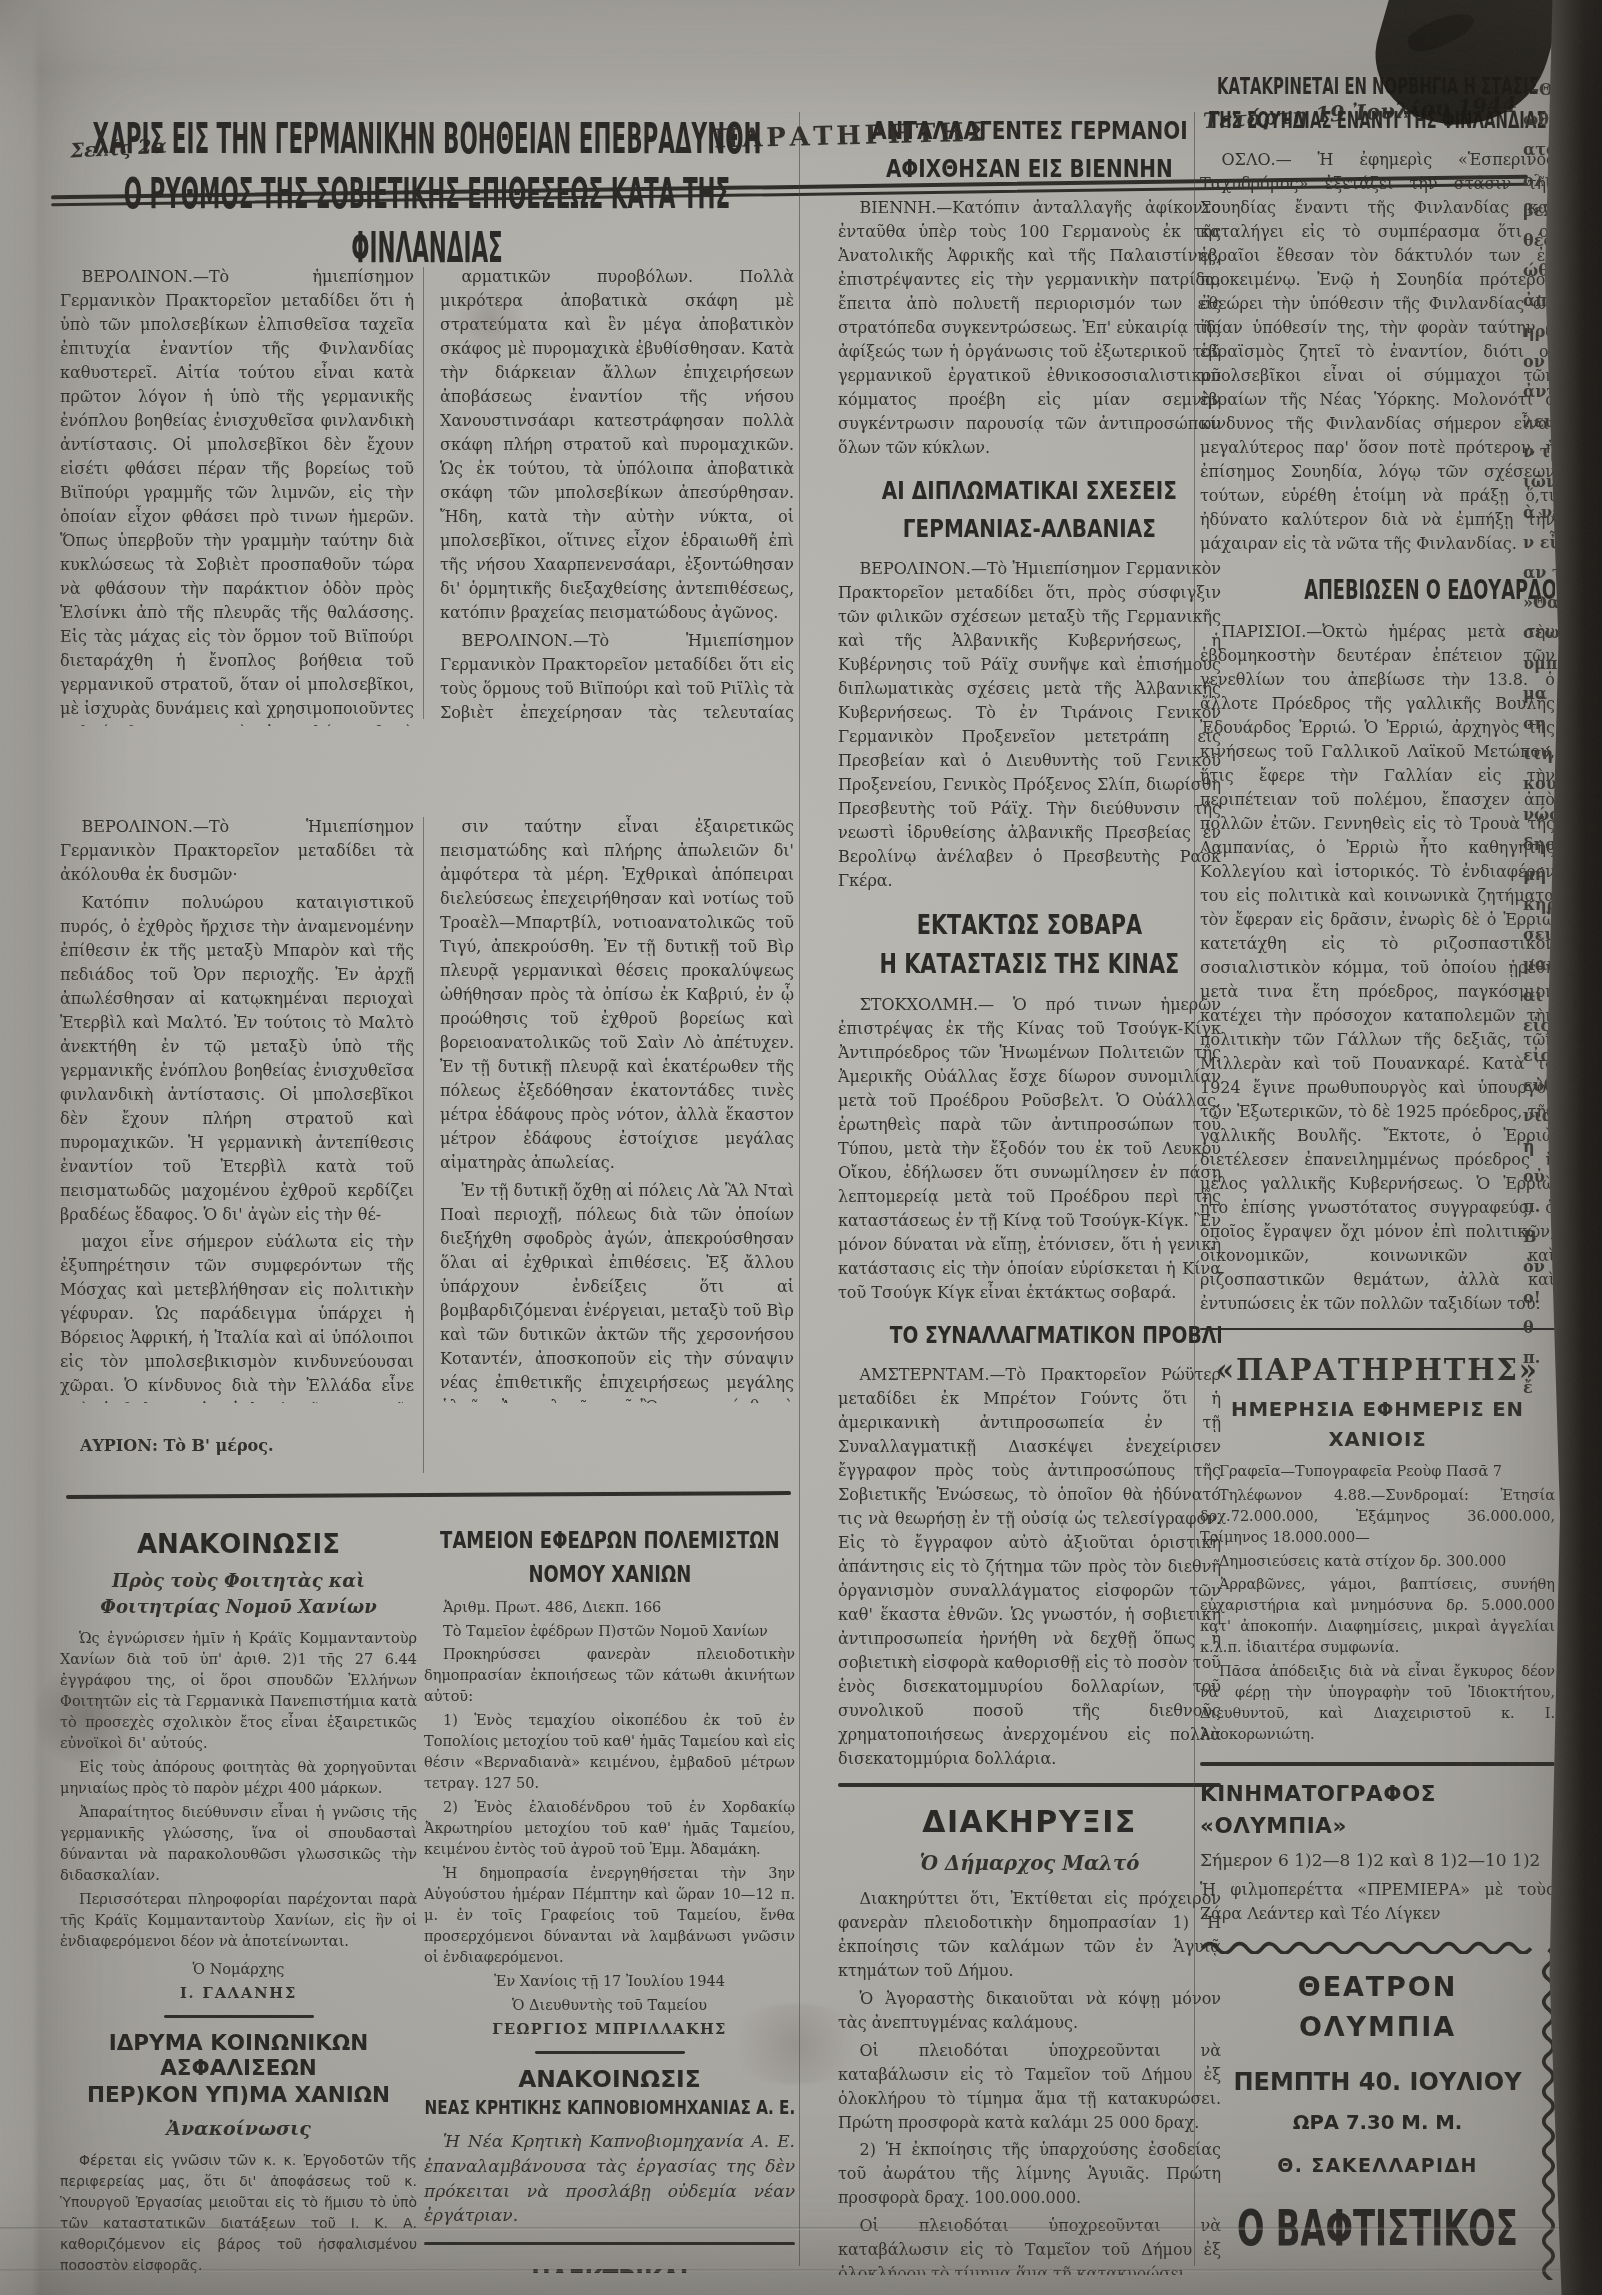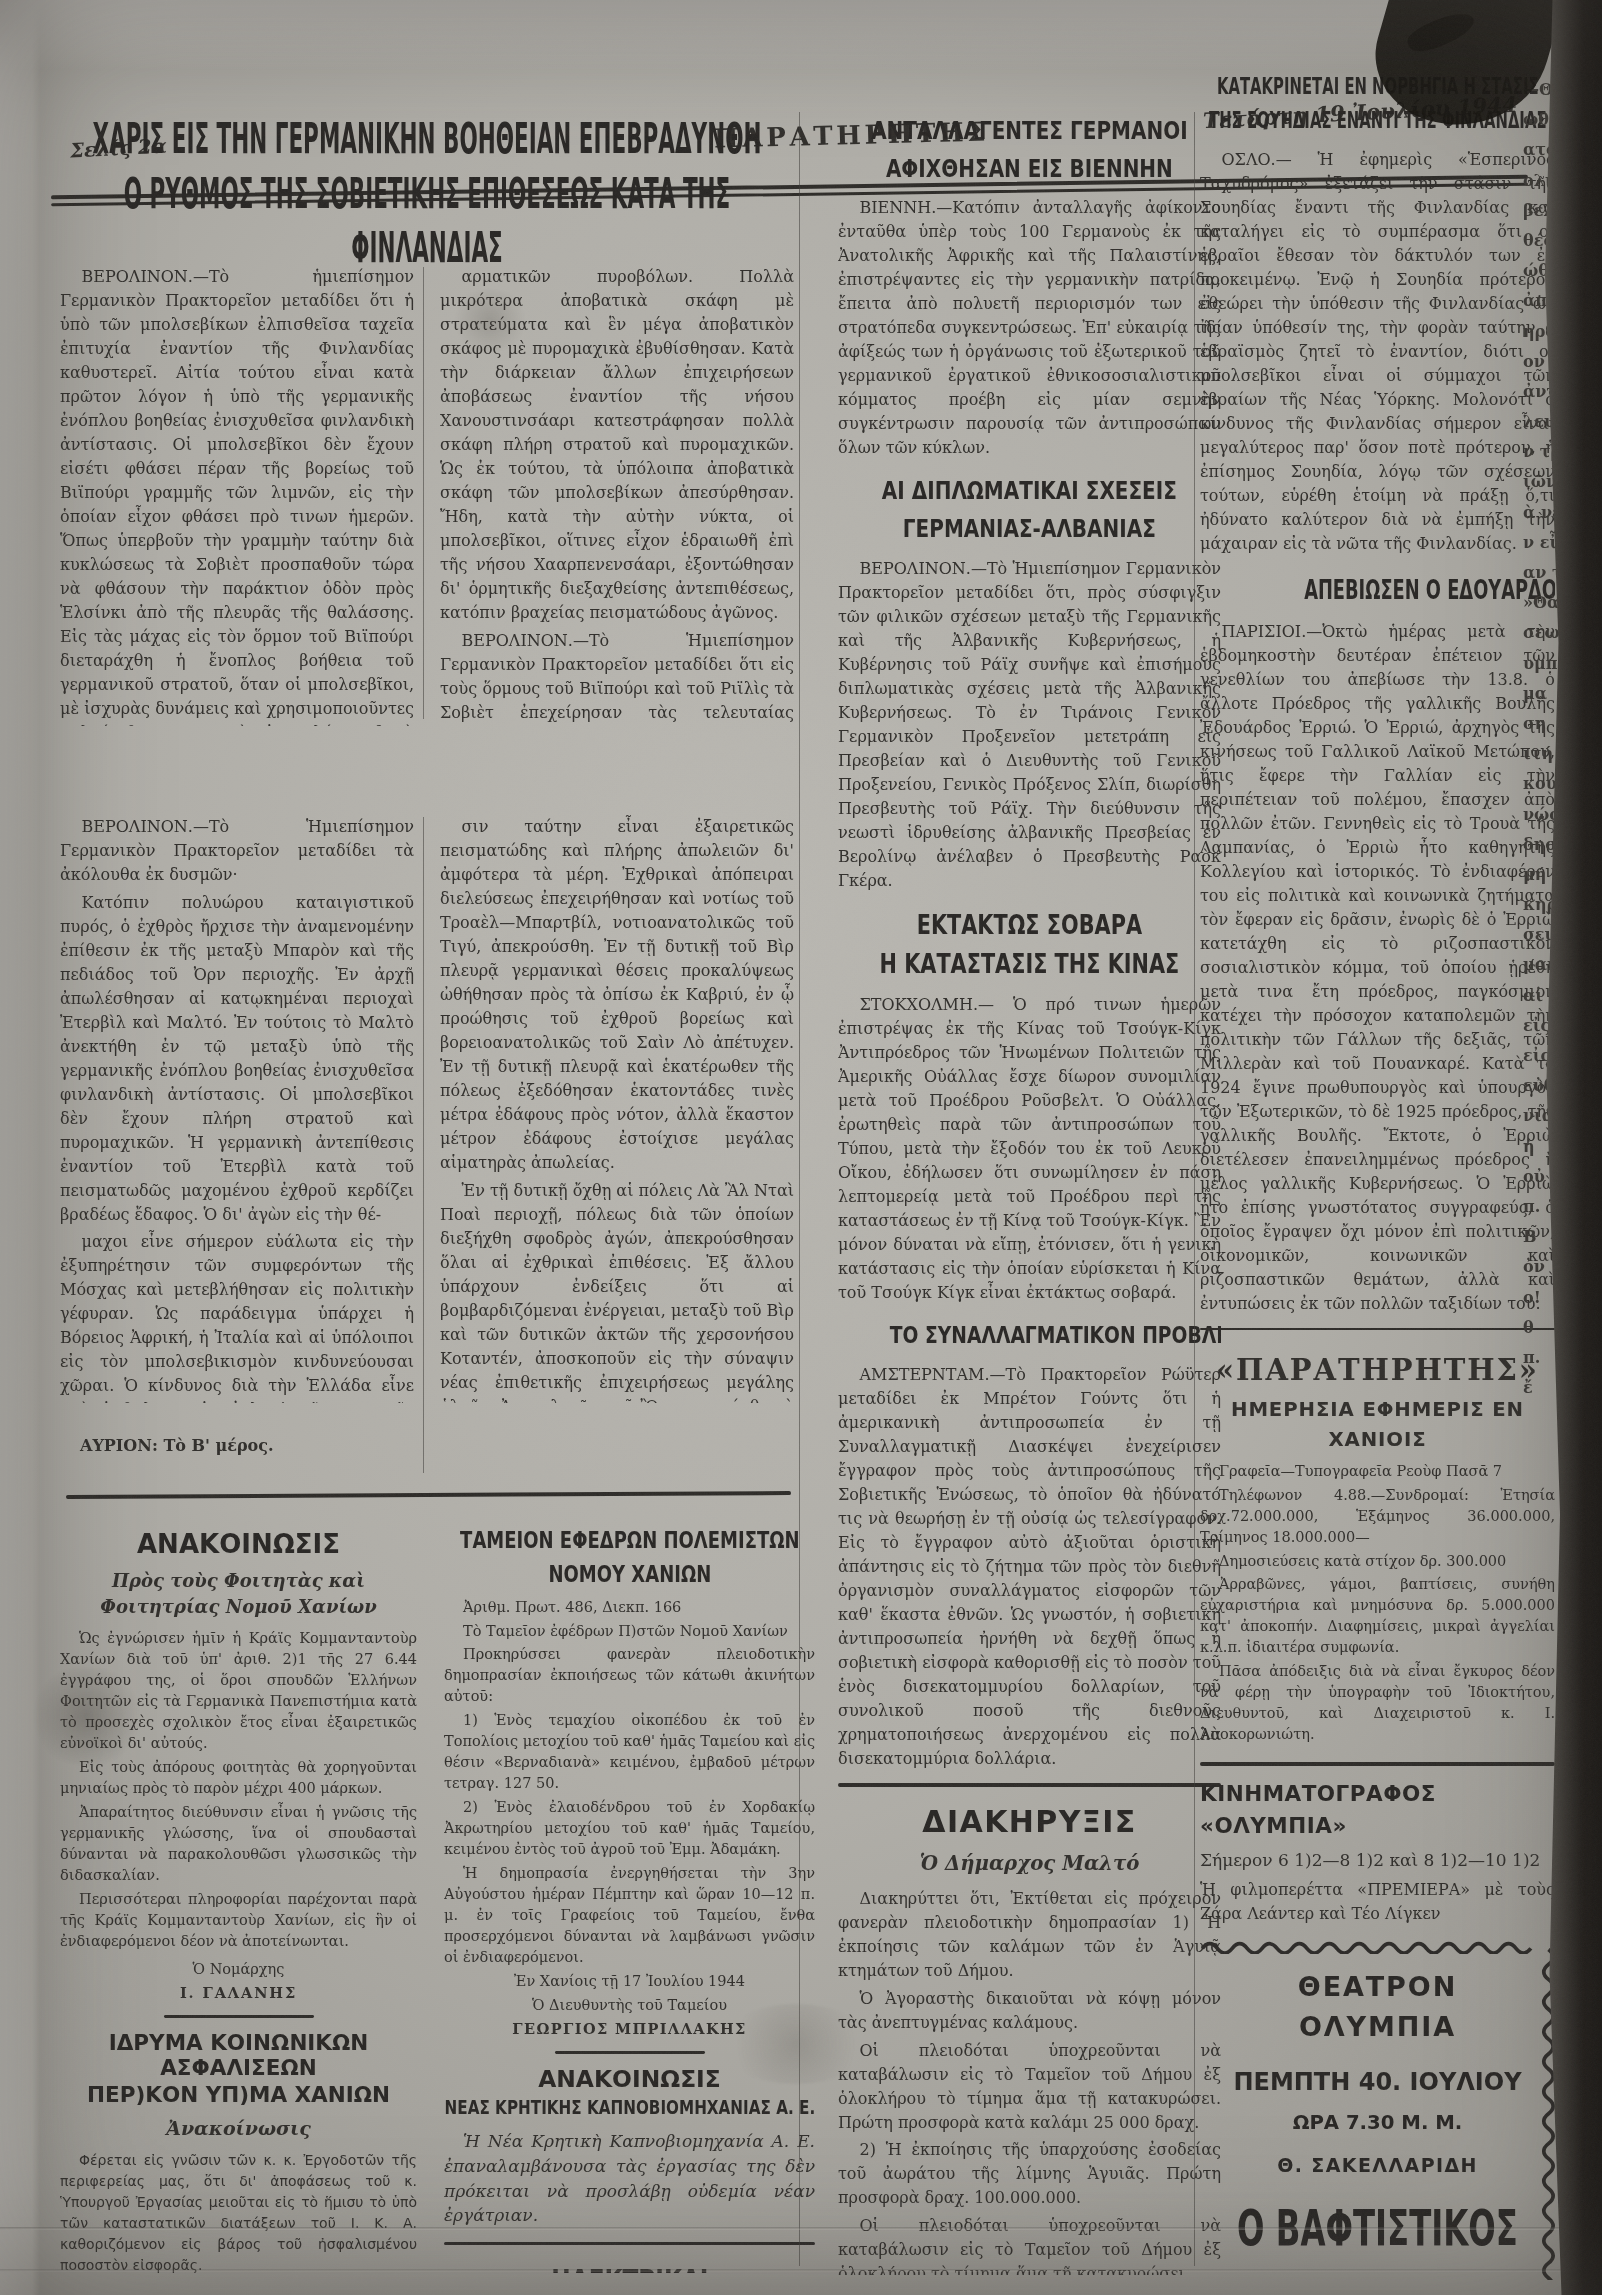--- a/index.html
+++ b/index.html
@@ -136,21 +136,21 @@
       <h3 class="article-title-sm ctr" style="margin-top:0;">ΠΕΡ)ΚΟΝ ΥΠ)ΜΑ ΧΑΝΙΩΝ</h3>
       <div class="it ctr" style="font-size:19px;font-weight:bold;margin-bottom:6.6px;font-style:italic;">Ἀνακοίνωσις</div>
       <div style="font-family:'DejaVu Sans',sans-serif;font-size:14px;line-height:1.5;">
           <p>Φέρεται εἰς γνῶσιν τῶν κ. κ. Ἐργοδοτῶν τῆς περιφερείας μας, ὅτι δι' ἀποφάσεως τοῦ κ. Ὑπουργοῦ Ἐργασίας μειοῦται εἰς τὸ ἥμισυ τὸ ὑπὸ τῶν καταστατικῶν διατάξεων τοῦ Ι. Κ. Α. καθοριζόμενον εἰς βάρος τοῦ ἠσφαλισμένου ποσοστὸν εἰσφορᾶς.</p>
         </div>
 
     </div>
 
   </div>
 
-  <div class="abs sm-txt" style="left:444px;top:1524px;width:371px;height:749px;overflow:hidden;">
+  <div class="abs sm-txt" style="left:424px;top:1524px;width:371px;height:749px;overflow:hidden;">
     <div>
       <h3 class="cond sx80" style="font-size:22.5px;margin-bottom:0.9px;">ΤΑΜΕΙΟΝ ΕΦΕΔΡΩΝ ΠΟΛΕΜΙΣΤΩΝ</h3>
       <h3 class="cond sx80" style="font-size:22.5px;margin-bottom:6.6px;">ΝΟΜΟΥ ΧΑΝΙΩΝ</h3>
       <div>
           <p>Ἀριθμ. Πρωτ. 486, Διεκπ. 166</p>
           <p>Τὸ Ταμεῖον ἐφέδρων Π)στῶν Νομοῦ Χανίων</p>
           <p>Προκηρύσσει φανερὰν πλειοδοτικὴν δημοπρασίαν ἐκποιήσεως τῶν κάτωθι ἀκινήτων αὐτοῦ:</p>
           <p>1) Ἑνὸς τεμαχίου οἰκοπέδου ἐκ τοῦ ἐν Τοπολίοις μετοχίου τοῦ καθ' ἡμᾶς Ταμείου καὶ εἰς θέσιν «Βερναδιανὰ» κειμένου, ἐμβαδοῦ μέτρων τετραγ. 127 50.</p>
           <p>2) Ἑνὸς ἐλαιοδένδρου τοῦ ἐν Χορδακίῳ Ἀκρωτηρίου μετοχίου τοῦ καθ' ἡμᾶς Ταμείου, κειμένου ἐντὸς τοῦ ἀγροῦ τοῦ Ἐμμ. Ἀδαμάκη.</p>
           <p>Ἡ δημοπρασία ἐνεργηθήσεται τὴν 3ην Αὐγούστου ἡμέραν Πέμπτην καὶ ὥραν 10—12 π. μ. ἐν τοῖς Γραφείοις τοῦ Ταμείου, ἔνθα προσερχόμενοι δύνανται νὰ λαμβάνωσι γνῶσιν οἱ ἐνδιαφερόμενοι.</p>

